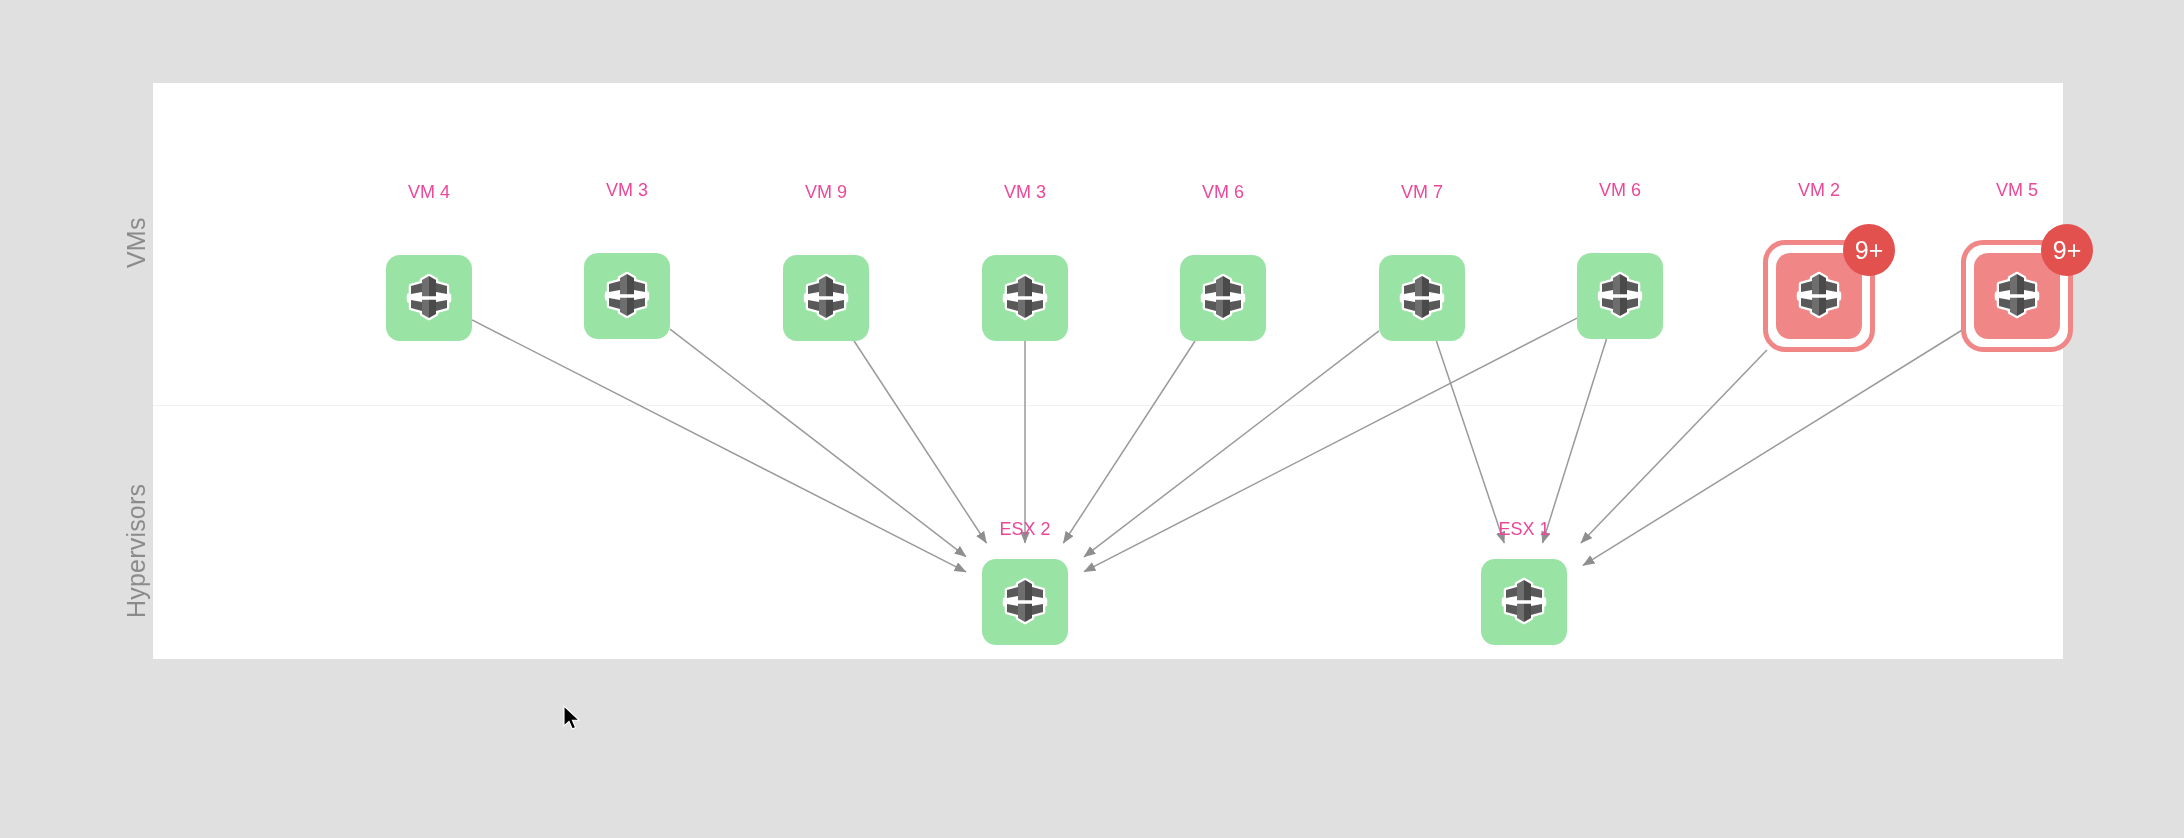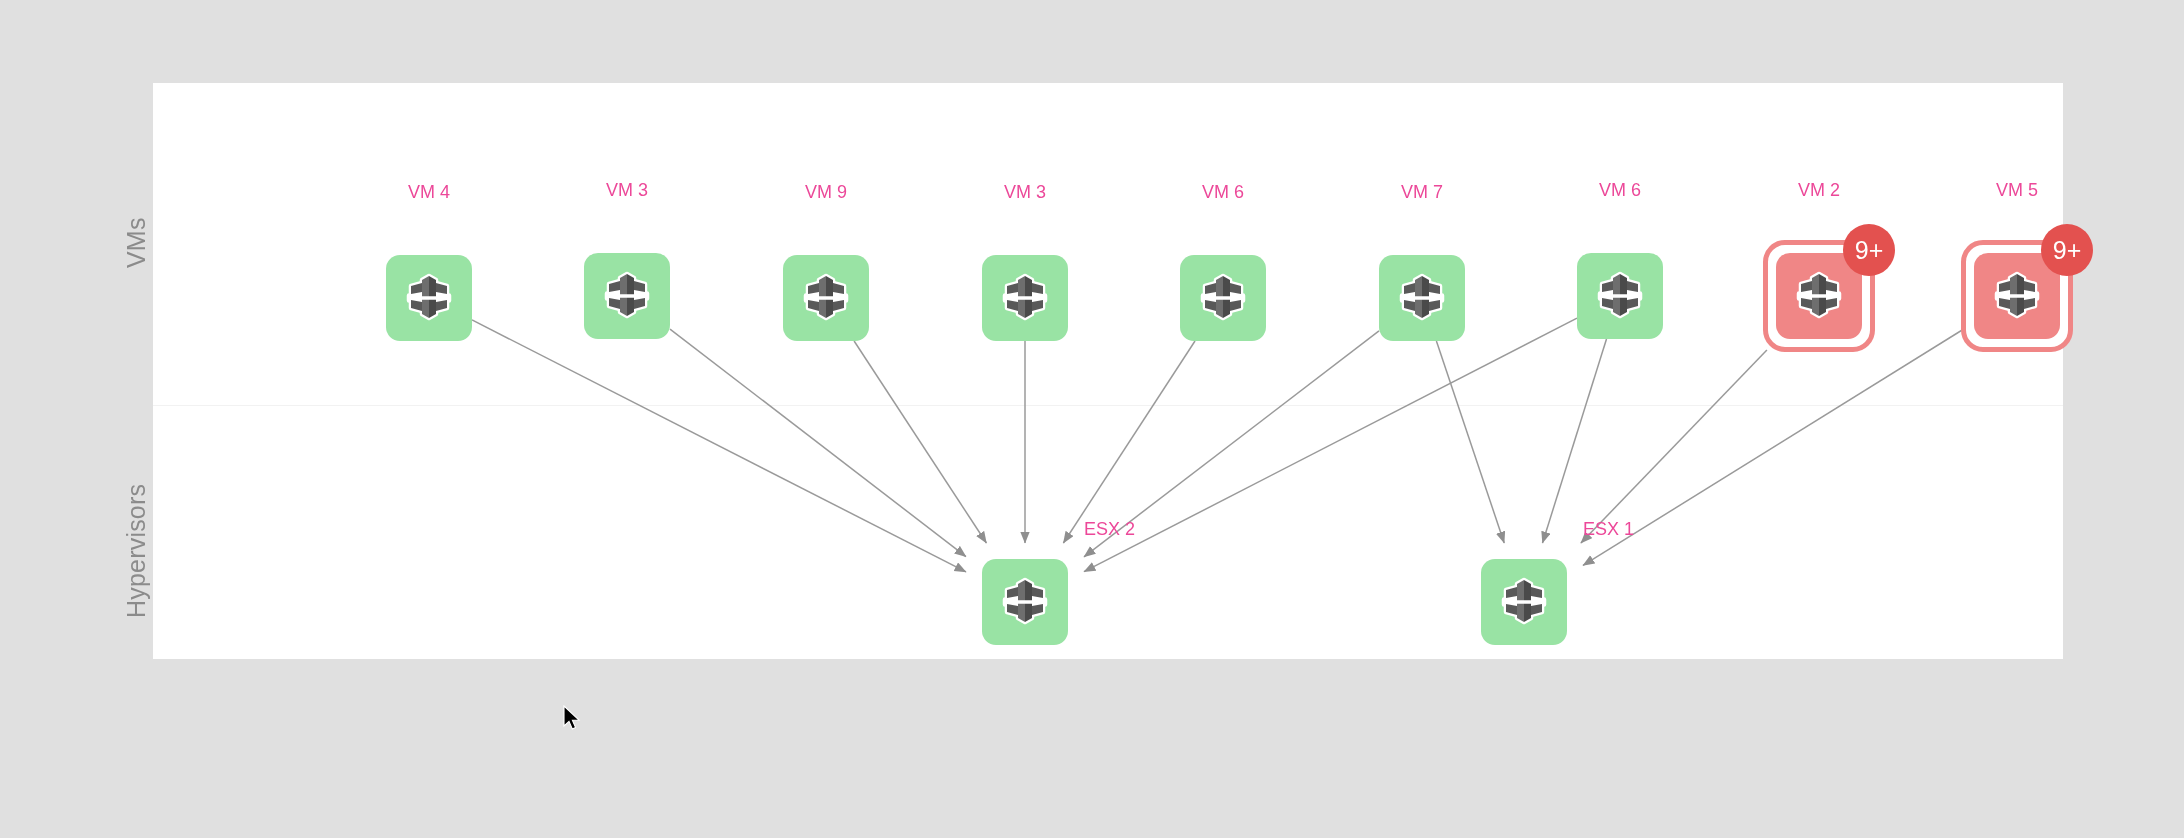--- a/index.html
+++ b/index.html
@@ -100,21 +100,21 @@
     position: absolute;
     left: -110px;
     width: 220px;
     text-align: center;
     color: #ec4899;
     font-size: 18px;
     font-family: "Liberation Sans", sans-serif;
     white-space: nowrap;
   }
   .node-label.above { top: -116px; }
-  .node-label.hv    { top: -83px; text-align: right; }
+  .node-label.hv    { top: -83px; }
 
   
   .node-badge {
     position: absolute;
     left: 24px;
     top: -72px;
     width: 52px;
     height: 52px;
     border-radius: 50%;
     background: #e3514f;

